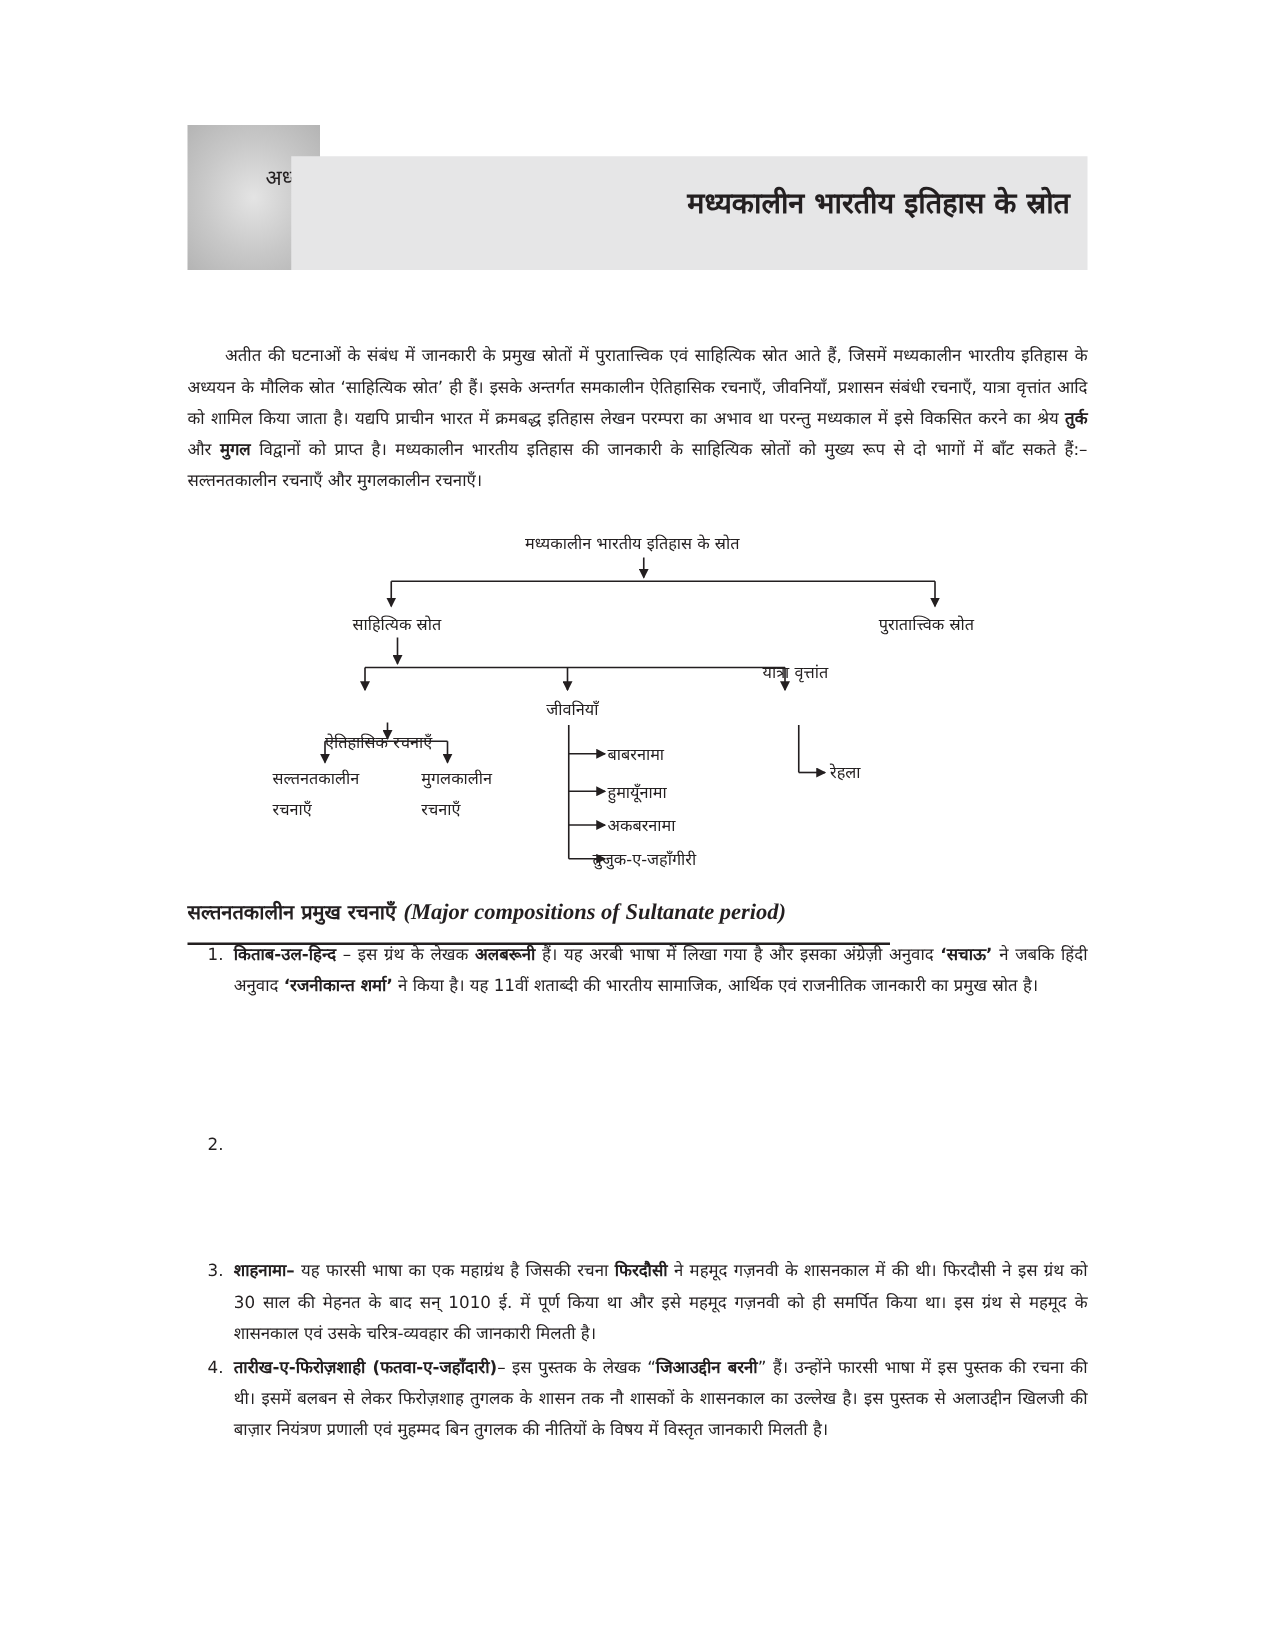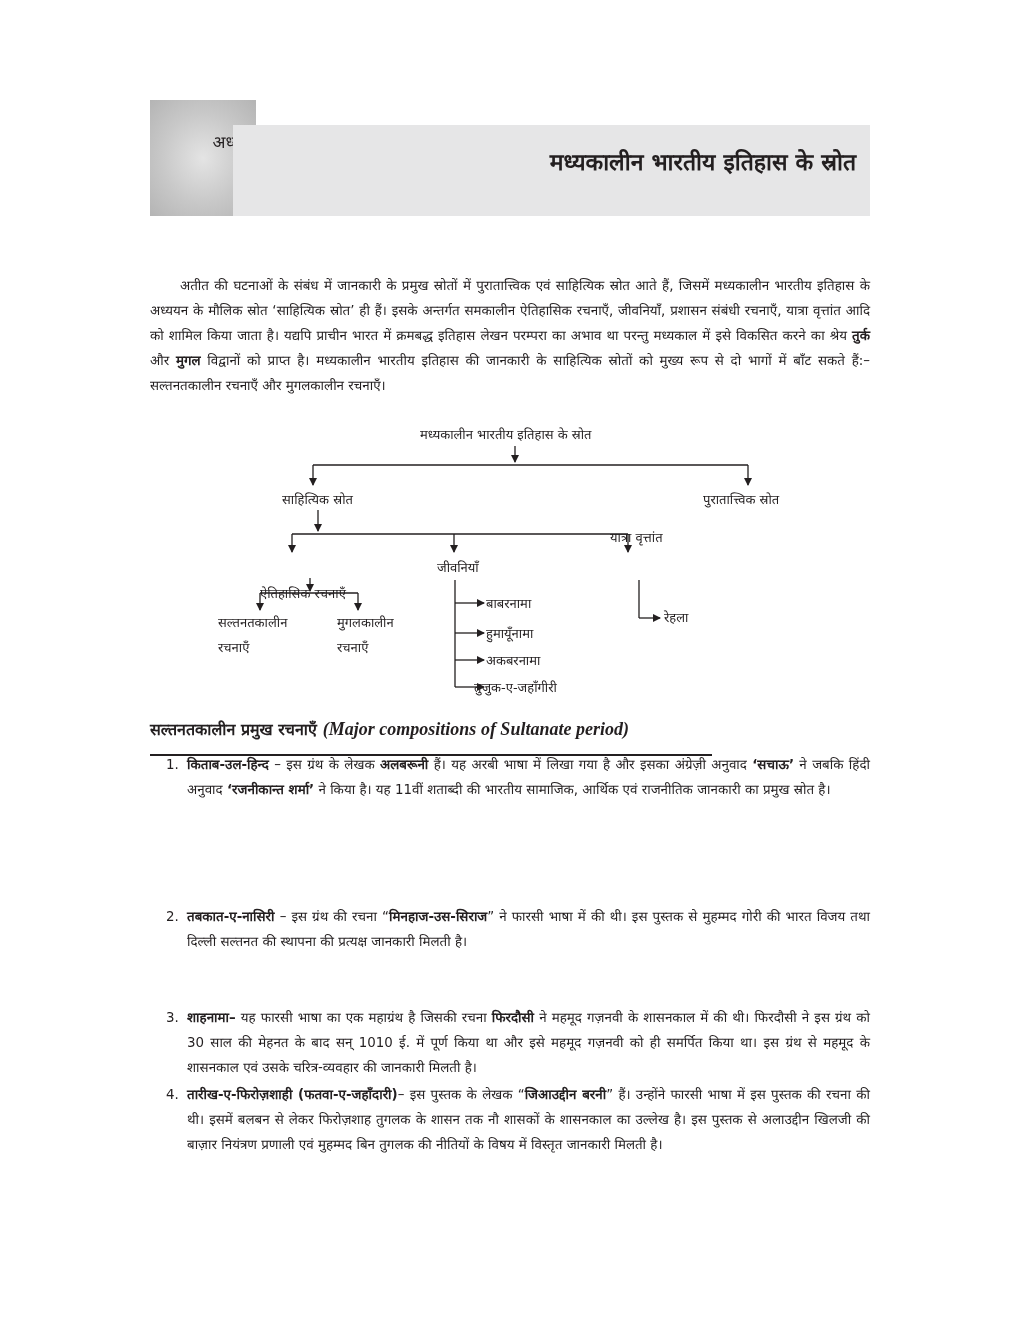--- a/index.html
+++ b/index.html
@@ -100,21 +100,20 @@
   <span class="hi">सल्तनतकालीन प्रमुख रचनाएँ</span><span class="en">(Major compositions of Sultanate period)</span>
 </div>
 
 <div class="item" style="top:752px;">
   <span class="num">1.</span>
   <div class="body"><b>किताब-उल-हिन्द</b><span> – इस ग्रंथ के लेखक </span><b>अलबरूनी</b><span> हैं। यह अरबी भाषा में लिखा गया है और इसका अंग्रेज़ी अनुवाद </span><b>‘सचाऊ’</b><span> ने जबकि हिंदी अनुवाद </span><b>‘रजनीकान्त शर्मा’</b><span> ने किया है। यह 11वीं शताब्दी की भारतीय सामाजिक, आर्थिक एवं राजनीतिक जानकारी का प्रमुख स्रोत है।</span></div>
 </div>
 
 <div class="item" style="top:904px;">
   <span class="num">2.</span>
-  <div class="body"><b>तबकात-ए-नासिरी</b><span> – इस ग्रंथ की रचना “</span><b>मिनहाज-उस-सिराज</b><span>” ने फारसी भाषा में की थी। इस पुस्तक से मुहम्मद गोरी की भारत विजय तथा दिल्ली सल्तनत की स्थापना की प्रत्यक्ष जानकारी मिलती है।</span></div>
 </div>
 
 <div class="item" style="top:1005px;">
   <span class="num">3.</span>
   <div class="body"><b>शाहनामा–</b><span> यह फारसी भाषा का एक महाग्रंथ है जिसकी रचना </span><b>फिरदौसी</b><span> ने महमूद गज़नवी के शासनकाल में की थी। फिरदौसी ने इस ग्रंथ को 30 साल की मेहनत के बाद सन् 1010 ई. में पूर्ण किया था और इसे महमूद गज़नवी को ही समर्पित किया था। इस ग्रंथ से महमूद के शासनकाल एवं उसके चरित्र-व्यवहार की जानकारी मिलती है।</span></div>
 </div>
 
 <div class="item" style="top:1082px;">
   <span class="num">4.</span>
   <div class="body"><b>तारीख-ए-फिरोज़शाही (फतवा-ए-जहाँदारी)</b><span>– इस पुस्तक के लेखक “</span><b>जिआउद्दीन बरनी</b><span>” हैं। उन्होंने फारसी भाषा में इस पुस्तक की रचना की थी। इसमें बलबन से लेकर फिरोज़शाह तुगलक के शासन तक नौ शासकों के शासनकाल का उल्लेख है। इस पुस्तक से अलाउद्दीन खिलजी की बाज़ार नियंत्रण प्रणाली एवं मुहम्मद बिन तुगलक की नीतियों के विषय में विस्तृत जानकारी मिलती है।</span></div>

